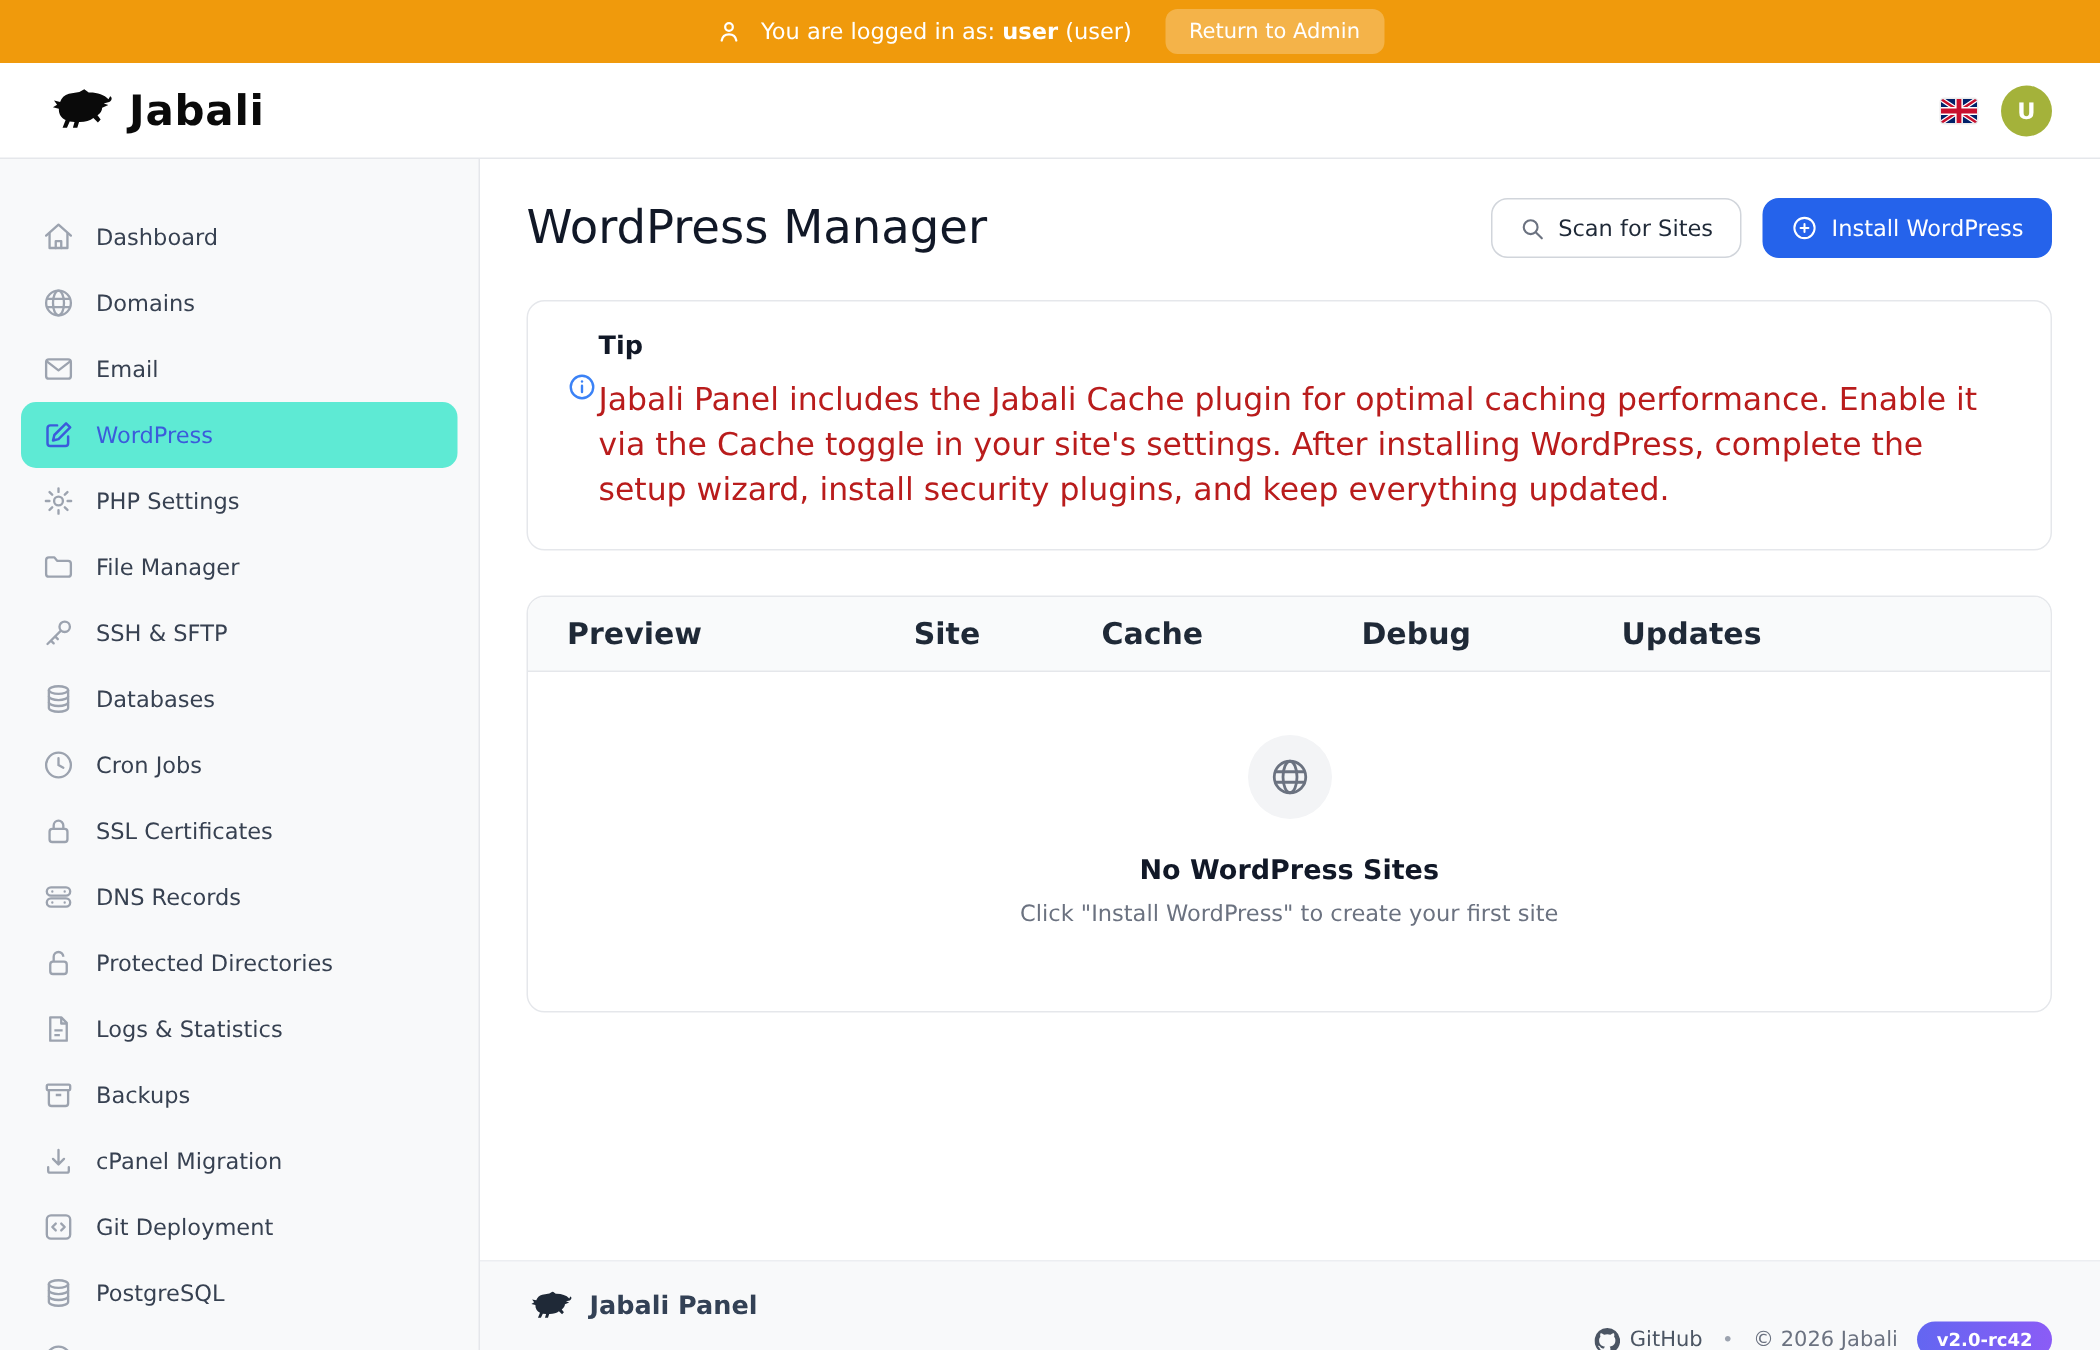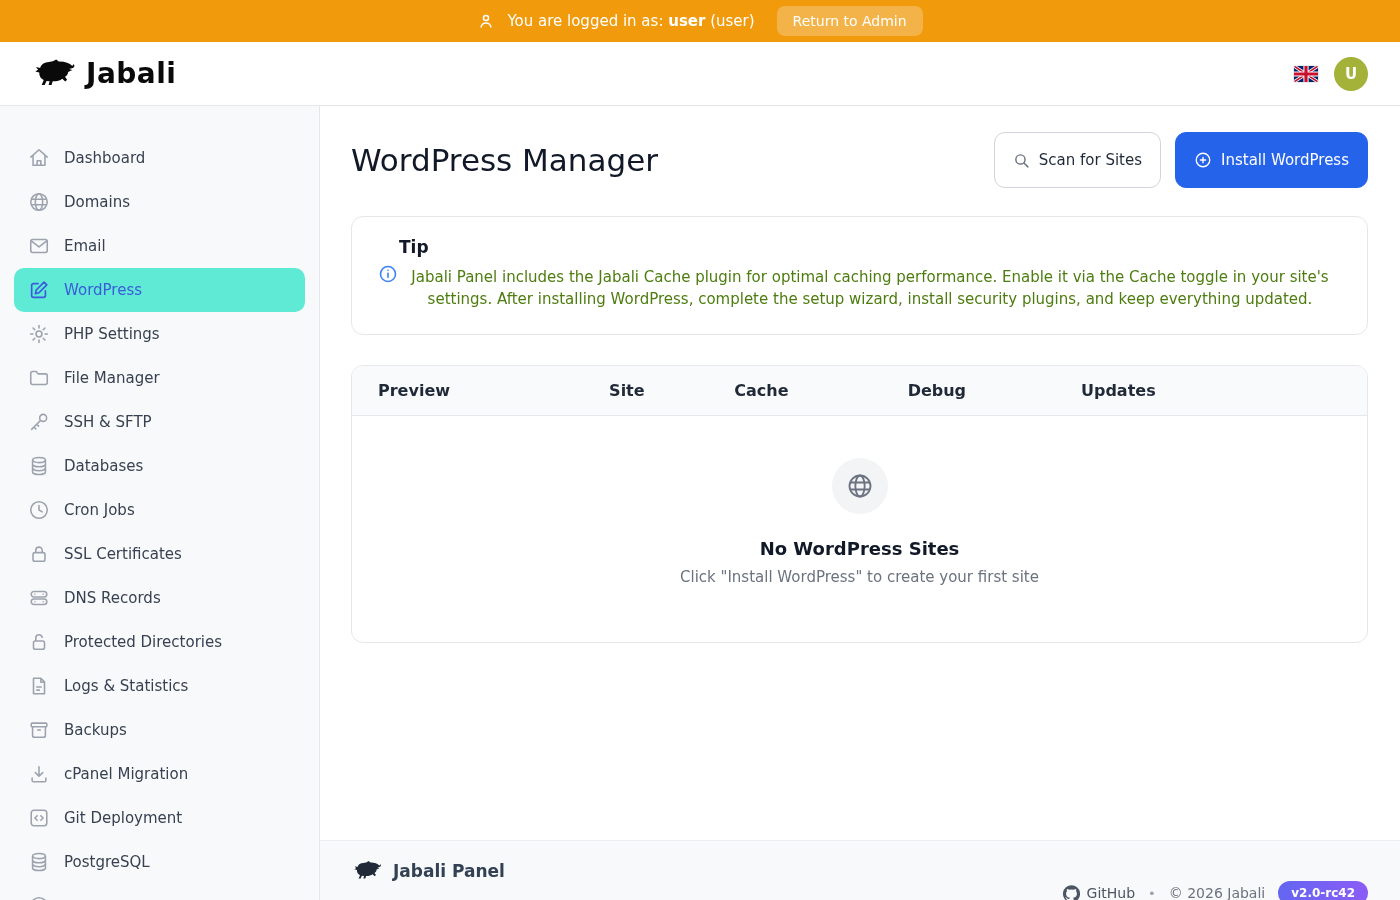--- a/index.html
+++ b/index.html
@@ -55,43 +55,43 @@
   .side-item .ic { width:22px; height:22px; color:#9ca3af; flex:none; }
   .side-item.active { background:#5eead4; color:#3b5bdb; font-weight:500; }
   .side-item.active .ic { color:#3b5bdb; }
 
   .content-col { flex:1; display:flex; flex-direction:column; }
   .main-scroll { flex:1; padding:26px 32px 0 31px; overflow:hidden; }
 
   .page-head { display:flex; align-items:center; }
   .page-title { font-size:31px; font-weight:normal; color:#111827; margin:0; }
   .head-actions { margin-left:auto; display:flex; gap:14px; }
-  .btn { display:flex; align-items:center; gap:9px; height:56px; padding:0 18px;
+  .btn { display:flex; align-items:center; gap:9px; height:40px; padding:0 18px;
          border-radius:11px; font-size:15px; font-family:inherit; cursor:pointer; }
   .btn-secondary { background:#fff; border:1px solid #d1d5db; color:#1f2937; }
   .btn-primary  { background:#2563eb; border:1px solid #2563eb; color:#fff; }
 
   
   .tip-card {
     margin-top:28px; background:#fff; border:1px solid #e5e7eb; border-radius:12px;
     padding:20px 26px 24px; display:flex; gap:1px;
   }
   .tip-icon { margin-top:27px; flex:none; color:#3b82f6; }
   .tip-title { margin:0 0 10px; font-size:17px; font-weight:bold; color:#111827; }
-  .tip-body { margin:0; font-size:15px; line-height:1.44; color:#4d7c0f; max-width:965px;text-align:center; }
+  .tip-body { margin:0; font-size:21px; line-height:1.44; color:#b91c1c; max-width:965px; }
 
   
   .table-card { margin-top:30px; background:#fff; border:1px solid #e5e7eb;
                 border-radius:12px; overflow:hidden; }
   .thead {
     display:grid; grid-template-columns:24% 13% 18% 18% 27%;
     background:#f9fafb; border-bottom:1px solid #e5e7eb;
     height:50px; align-items:center; padding:0 26px;
   }
-  .th { font-size:16px; font-weight:bold; color:#1f2937; }
+  .th { font-size:20px; font-weight:bold; color:#1f2937; }
   .empty-state { padding:42px 20px 56px; text-align:center; }
   .empty-circle {
     width:56px; height:56px; border-radius:50%; background:#f3f4f6; margin:0 auto;
     display:flex; align-items:center; justify-content:center; color:#6b7280;
   }
   .empty-title { margin:24px 0 9px; font-size:18px; font-weight:bold; color:#111827; }
   .empty-sub { margin:0; font-size:15px; color:#6b7280; }
 
   
   .footer {

